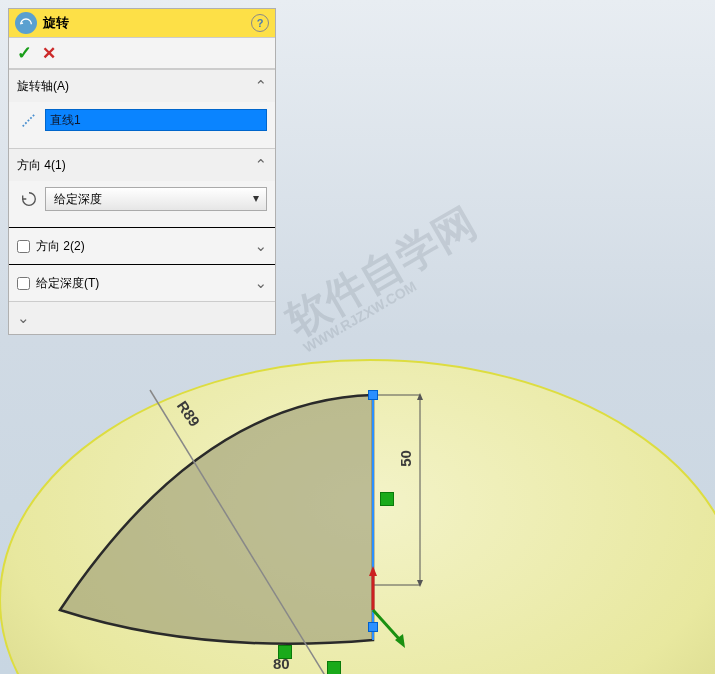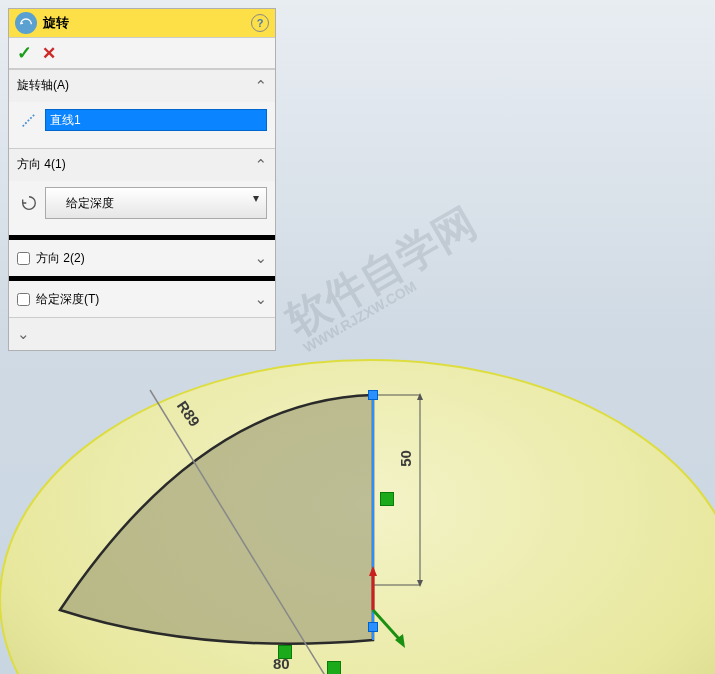--- a/index.html
+++ b/index.html
@@ -11,41 +11,41 @@
 .panel-header .feature-icon { width: 22px; height: 22px; background: #5aa0d0; border-radius: 50%; margin-right: 6px; display: flex; align-items: center; justify-content: center; }
 .panel-header .feature-icon svg { width: 16px; height: 16px; }
 .panel-header .title { font-weight: bold; font-size: 13px; flex: 1; }
 .panel-header .help { width: 18px; height: 18px; border: 1px solid #888; border-radius: 50%; color: #4a7bb0; display: flex; align-items: center; justify-content: center; font-size: 11px; font-weight: bold; cursor: pointer; }
 
 .confirm-bar { display: flex; align-items: center; padding: 4px 8px; gap: 10px; border-bottom: 1px solid #ccc; }
 .ok-icon { color: #1a9e1a; font-size: 18px; font-weight: bold; cursor: pointer; }
 .cancel-icon { color: #cc2a2a; font-size: 17px; font-weight: bold; cursor: pointer; }
 
 .section { border-top: 1px solid #ccc; }
-.section-head { display: flex; padding: 7px 8px; background: #f0f0f0; cursor: pointer; }
+.section-head { display: flex; align-items: center; padding: 7px 8px; background: #f0f0f0; cursor: pointer; }
 .section-head .label { flex: 1; font-size: 12px; }
 .section-head .chev { font-size: 15px; color: #666; }
 
 .section-body { padding: 6px 8px 10px; }
 
 .row { display: flex; align-items: center; margin-bottom: 6px; }
 .row .leading { width: 24px; height: 24px; display: flex; align-items: center; justify-content: center; margin-right: 4px; }
 
-.axis-input { flex: 1; height: 22px; background: #0a84ff; color: #ffffff; border: 1px solid #0066cc; padding: 2px 4px; font-size: 12px; outline: none; }
+.axis-input { flex: 1; height: 22px; background: #0a84ff; color: #0f172a; border: 1px solid #0066cc; padding: 2px 4px; font-size: 12px; outline: none; }
 
 .dropdown { flex: 1; position: relative; }
-.dropdown select { width: 100%; height: 32px; background: linear-gradient(#fff, #e6e6e6); border: 1px solid #aaa; font-size: 12px; padding: 2px 20px; appearance: none; }
+.dropdown select { width: 100%; height: 24px; background: linear-gradient(#fff, #e6e6e6); border: 1px solid #aaa; font-size: 12px; padding: 2px 8px; appearance: none; }
 .dropdown::after { content: "▾"; position: absolute; right: 8px; top: 4px; font-size: 12px; color: #333; pointer-events: none; }
 
 .spinner { display: flex; align-items: stretch; flex: 1; }
 .spinner input { flex: 1; height: 24px; border: 1px solid #aaa; padding: 2px 6px; font-size: 12px; outline: none; }
 .spinner-btns { display: flex; flex-direction: column; border: 1px solid #aaa; border-left: none; }
 .spinner-btns button { width: 16px; height: 12px; background: linear-gradient(#fff,#e0e0e0); border: none; font-size: 8px; line-height: 8px; cursor: pointer; padding: 0; }
 
-.checkbox-row { display: flex; align-items: center; padding: 9px 8px; border-top: 5px solid #000000; cursor: pointer; justify-content: flex-end; }
+.checkbox-row { display: flex; align-items: center; padding: 9px 8px; border-top: 1px solid #000000; cursor: pointer; justify-content: flex-end; }
 .checkbox-row input { margin-right: 6px; }
 .checkbox-row .chev { margin-left: auto; font-size: 15px; color: #666; }
 
 .leading svg { width: 18px; height: 18px; }
 
 
 .viewport { position: absolute; inset: 0; z-index: -1; }
 .watermark { position: absolute; left: 280px; top: 250px; font-size: 42px; color: rgba(100,110,120,0.18); transform: rotate(-30deg); white-space: nowrap; line-height: 1; font-weight: bold; }
 .watermark small { font-size: 14px; display: block; }
 

